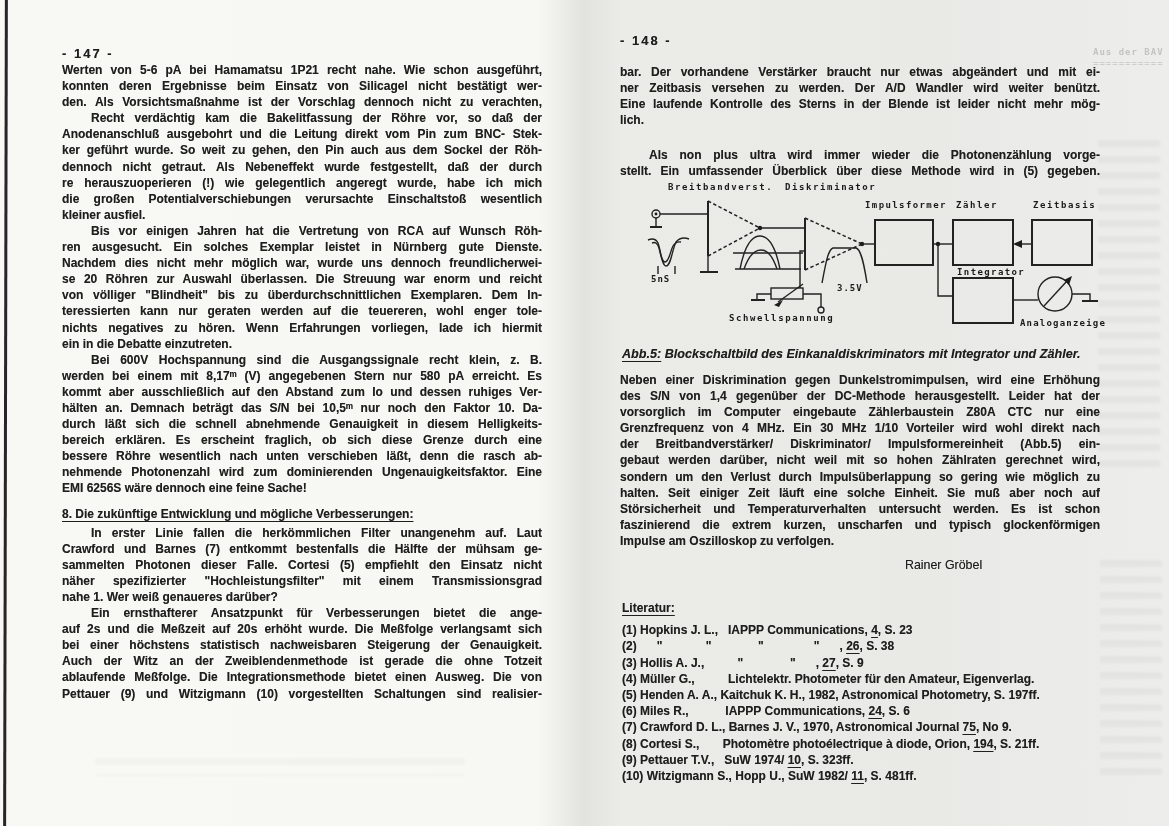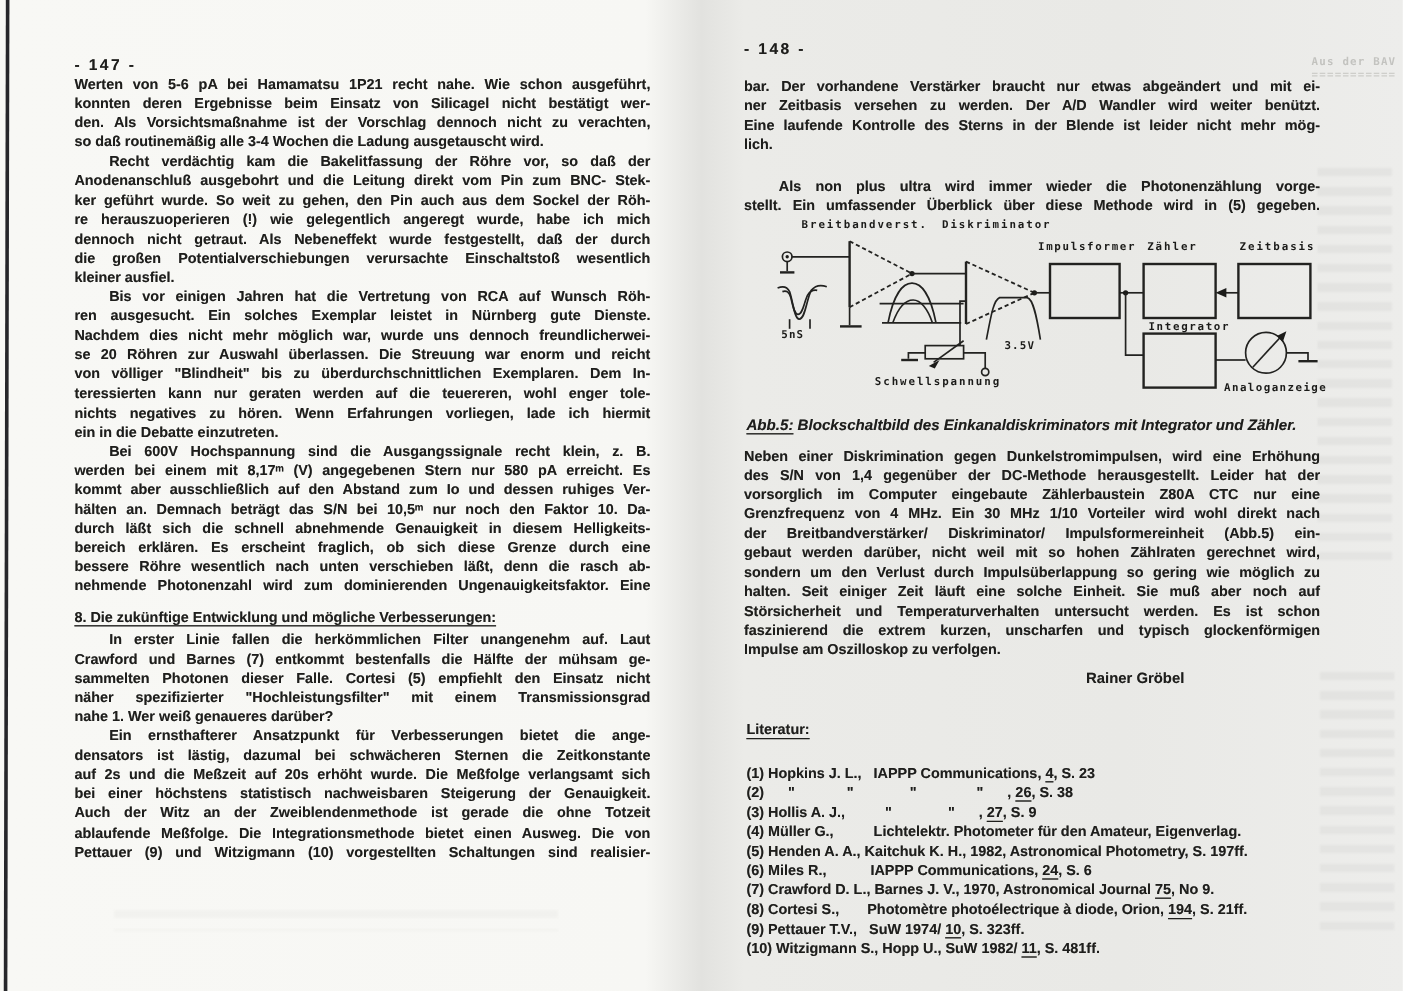--- a/index.html
+++ b/index.html
@@ -14,24 +14,24 @@
   .page-col{position:absolute;font-size:12px;font-weight:600;line-height:16.1px;color:#1e1e1c;
     text-shadow:0 0 .5px rgba(40,40,38,.5);}
   .tline{text-align:justify;}
   .tline.just{text-align-last:justify;}
   .tline.ind{text-indent:29px;}
   .tpara{margin:0;}
   .tpara.gapped{margin-top:19px;}
   .theading{font-weight:700;text-decoration:underline;text-underline-offset:2.5px;margin:9px 0 3px 0;}
   .richline{white-space:pre;}
   .richline .u{text-decoration:underline;text-underline-offset:2.5px;}
-  .lit-heading{text-decoration:underline;text-underline-offset:2.5px;font-weight:700;margin-bottom:20px;}
+  .lit-heading{text-decoration:underline;text-underline-offset:2.5px;font-weight:700;margin-bottom:6px;}
   .caption{position:absolute;left:622px;top:347px;width:534px;font-size:12.6px;font-style:italic;font-weight:600;
     color:#1d1d1b;text-shadow:0 0 .5px rgba(40,40,38,.5);}
-  .signature{position:absolute;left:905px;top:558px;font-size:12.4px;font-weight:700;color:#1e1e1c;
+  .signature{position:absolute;left:905px;top:558px;font-size:12.4px;font-weight:400;color:#1e1e1c;
     text-shadow:0 0 .5px rgba(40,40,38,.5);}
   svg text{font-family:"DejaVu Sans Mono",monospace;font-weight:700;fill:#1b1b19;}
   svg .wire{stroke:#222220;stroke-width:1.4;fill:none;}
   svg .wire2{stroke:#222220;stroke-width:2;fill:none;}
   svg .dash{stroke:#222220;stroke-width:1.5;fill:none;stroke-dasharray:3.5 2.4;}
   svg .boxr{stroke:#222220;stroke-width:2;fill:none;}
   svg .dot{fill:#1b1b19;}
   .ghost{position:absolute;opacity:.55;filter:blur(1.1px);pointer-events:none;
     background:repeating-linear-gradient(180deg,rgba(95,95,88,.10) 0 7px,rgba(95,95,88,0) 7px 16px);}
   .artifact{position:absolute;font-family:"DejaVu Sans Mono",monospace;font-weight:700;
@@ -48,28 +48,27 @@
 <div class="artifact" style="left:1093px;top:47px;">Aus der BAV</div>
 <div class="artifact" style="left:1093px;top:58px;color:rgba(100,100,92,.22);">===========</div>
 
 <div>
   <div class="pagenum" style="left:62px;top:46px;width:460px;">- 147 -</div>
   <div class="page-col" style="left:62px;top:62px;width:480px;">
       <div class="tpara">
         <div class="tline just">Werten von 5-6 pA bei Hamamatsu 1P21 recht nahe. Wie schon ausgeführt,</div>
         <div class="tline just">konnten deren Ergebnisse beim Einsatz von Silicagel nicht bestätigt wer-</div>
         <div class="tline just">den. Als Vorsichtsmaßnahme ist der Vorschlag dennoch nicht zu verachten,</div>
-        <div class="tline">so daß routinemäßig alle 3-4 Wochen die Ladung ausgetauscht wird.</div>
       </div>
       <div class="tpara">
         <div class="tline just ind">Recht verdächtig kam die Bakelitfassung der Röhre vor, so daß der</div>
         <div class="tline just">Anodenanschluß ausgebohrt und die Leitung direkt vom Pin zum BNC- Stek-</div>
         <div class="tline just">ker geführt wurde. So weit zu gehen, den Pin auch aus dem Sockel der Röh-</div>
+        <div class="tline just">dennoch nicht getraut. Als Nebeneffekt wurde festgestellt, daß der durch</div>
         <div class="tline just">re herauszuoperieren (!) wie gelegentlich angeregt wurde, habe ich mich</div>
-        <div class="tline just">dennoch nicht getraut. Als Nebeneffekt wurde festgestellt, daß der durch</div>
         <div class="tline just">die großen Potentialverschiebungen verursachte Einschaltstoß wesentlich</div>
         <div class="tline">kleiner ausfiel.</div>
       </div>
       <div class="tpara">
         <div class="tline just ind">Bis vor einigen Jahren hat die Vertretung von RCA auf Wunsch Röh-</div>
         <div class="tline just">ren ausgesucht. Ein solches Exemplar leistet in Nürnberg gute Dienste.</div>
         <div class="tline just">Nachdem dies nicht mehr möglich war, wurde uns dennoch freundlicherwei-</div>
         <div class="tline just">se 20 Röhren zur Auswahl überlassen. Die Streuung war enorm und reicht</div>
         <div class="tline just">von völliger "Blindheit" bis zu überdurchschnittlichen Exemplaren. Dem In-</div>
         <div class="tline just">teressierten kann nur geraten werden auf die teuereren, wohl enger tole-</div>
@@ -78,32 +77,32 @@
       </div>
       <div class="tpara">
         <div class="tline just ind">Bei 600V Hochspannung sind die Ausgangssignale recht klein, z. B.</div>
         <div class="tline just">werden bei einem mit 8,17ᵐ (V) angegebenen Stern nur 580 pA erreicht. Es</div>
         <div class="tline just">kommt aber ausschließlich auf den Abstand zum Io und dessen ruhiges Ver-</div>
         <div class="tline just">hälten an. Demnach beträgt das S/N bei 10,5ᵐ nur noch den Faktor 10. Da-</div>
         <div class="tline just">durch läßt sich die schnell abnehmende Genauigkeit in diesem Helligkeits-</div>
         <div class="tline just">bereich erklären. Es erscheint fraglich, ob sich diese Grenze durch eine</div>
         <div class="tline just">bessere Röhre wesentlich nach unten verschieben läßt, denn die rasch ab-</div>
         <div class="tline just">nehmende Photonenzahl wird zum dominierenden Ungenauigkeitsfaktor. Eine</div>
+        <div class="tline">EMI 6256S wäre dennoch eine feine Sache!</div>
       </div>
       <div class="theading">8. Die zukünftige Entwicklung und mögliche Verbesserungen:</div>
       <div class="tpara">
         <div class="tline just ind">In erster Linie fallen die herkömmlichen Filter unangenehm auf. Laut</div>
         <div class="tline just">Crawford und Barnes (7) entkommt bestenfalls die Hälfte der mühsam ge-</div>
         <div class="tline just">sammelten Photonen dieser Falle. Cortesi (5) empfiehlt den Einsatz nicht</div>
         <div class="tline just">näher spezifizierter "Hochleistungsfilter" mit einem Transmissionsgrad</div>
         <div class="tline">nahe 1. Wer weiß genaueres darüber?</div>
       </div>
       <div class="tpara">
         <div class="tline just ind">Ein ernsthafterer Ansatzpunkt für Verbesserungen bietet die ange-</div>
-        <div class="tline just">densators ist lästig, dazumal bei schwächeren Sternen die Zeitkonstante</div>
         <div class="tline just">auf 2s und die Meßzeit auf 20s erhöht wurde. Die Meßfolge verlangsamt sich</div>
         <div class="tline just">bei einer höchstens statistisch nachweisbaren Steigerung der Genauigkeit.</div>
         <div class="tline just">Auch der Witz an der Zweiblendenmethode ist gerade die ohne Totzeit</div>
         <div class="tline just">ablaufende Meßfolge. Die Integrationsmethode bietet einen Ausweg. Die von</div>
         <div class="tline just">Pettauer (9) und Witzigmann (10) vorgestellten Schaltungen sind realisier-</div>
       </div>
     </div>
 </div>
 
 <div>

